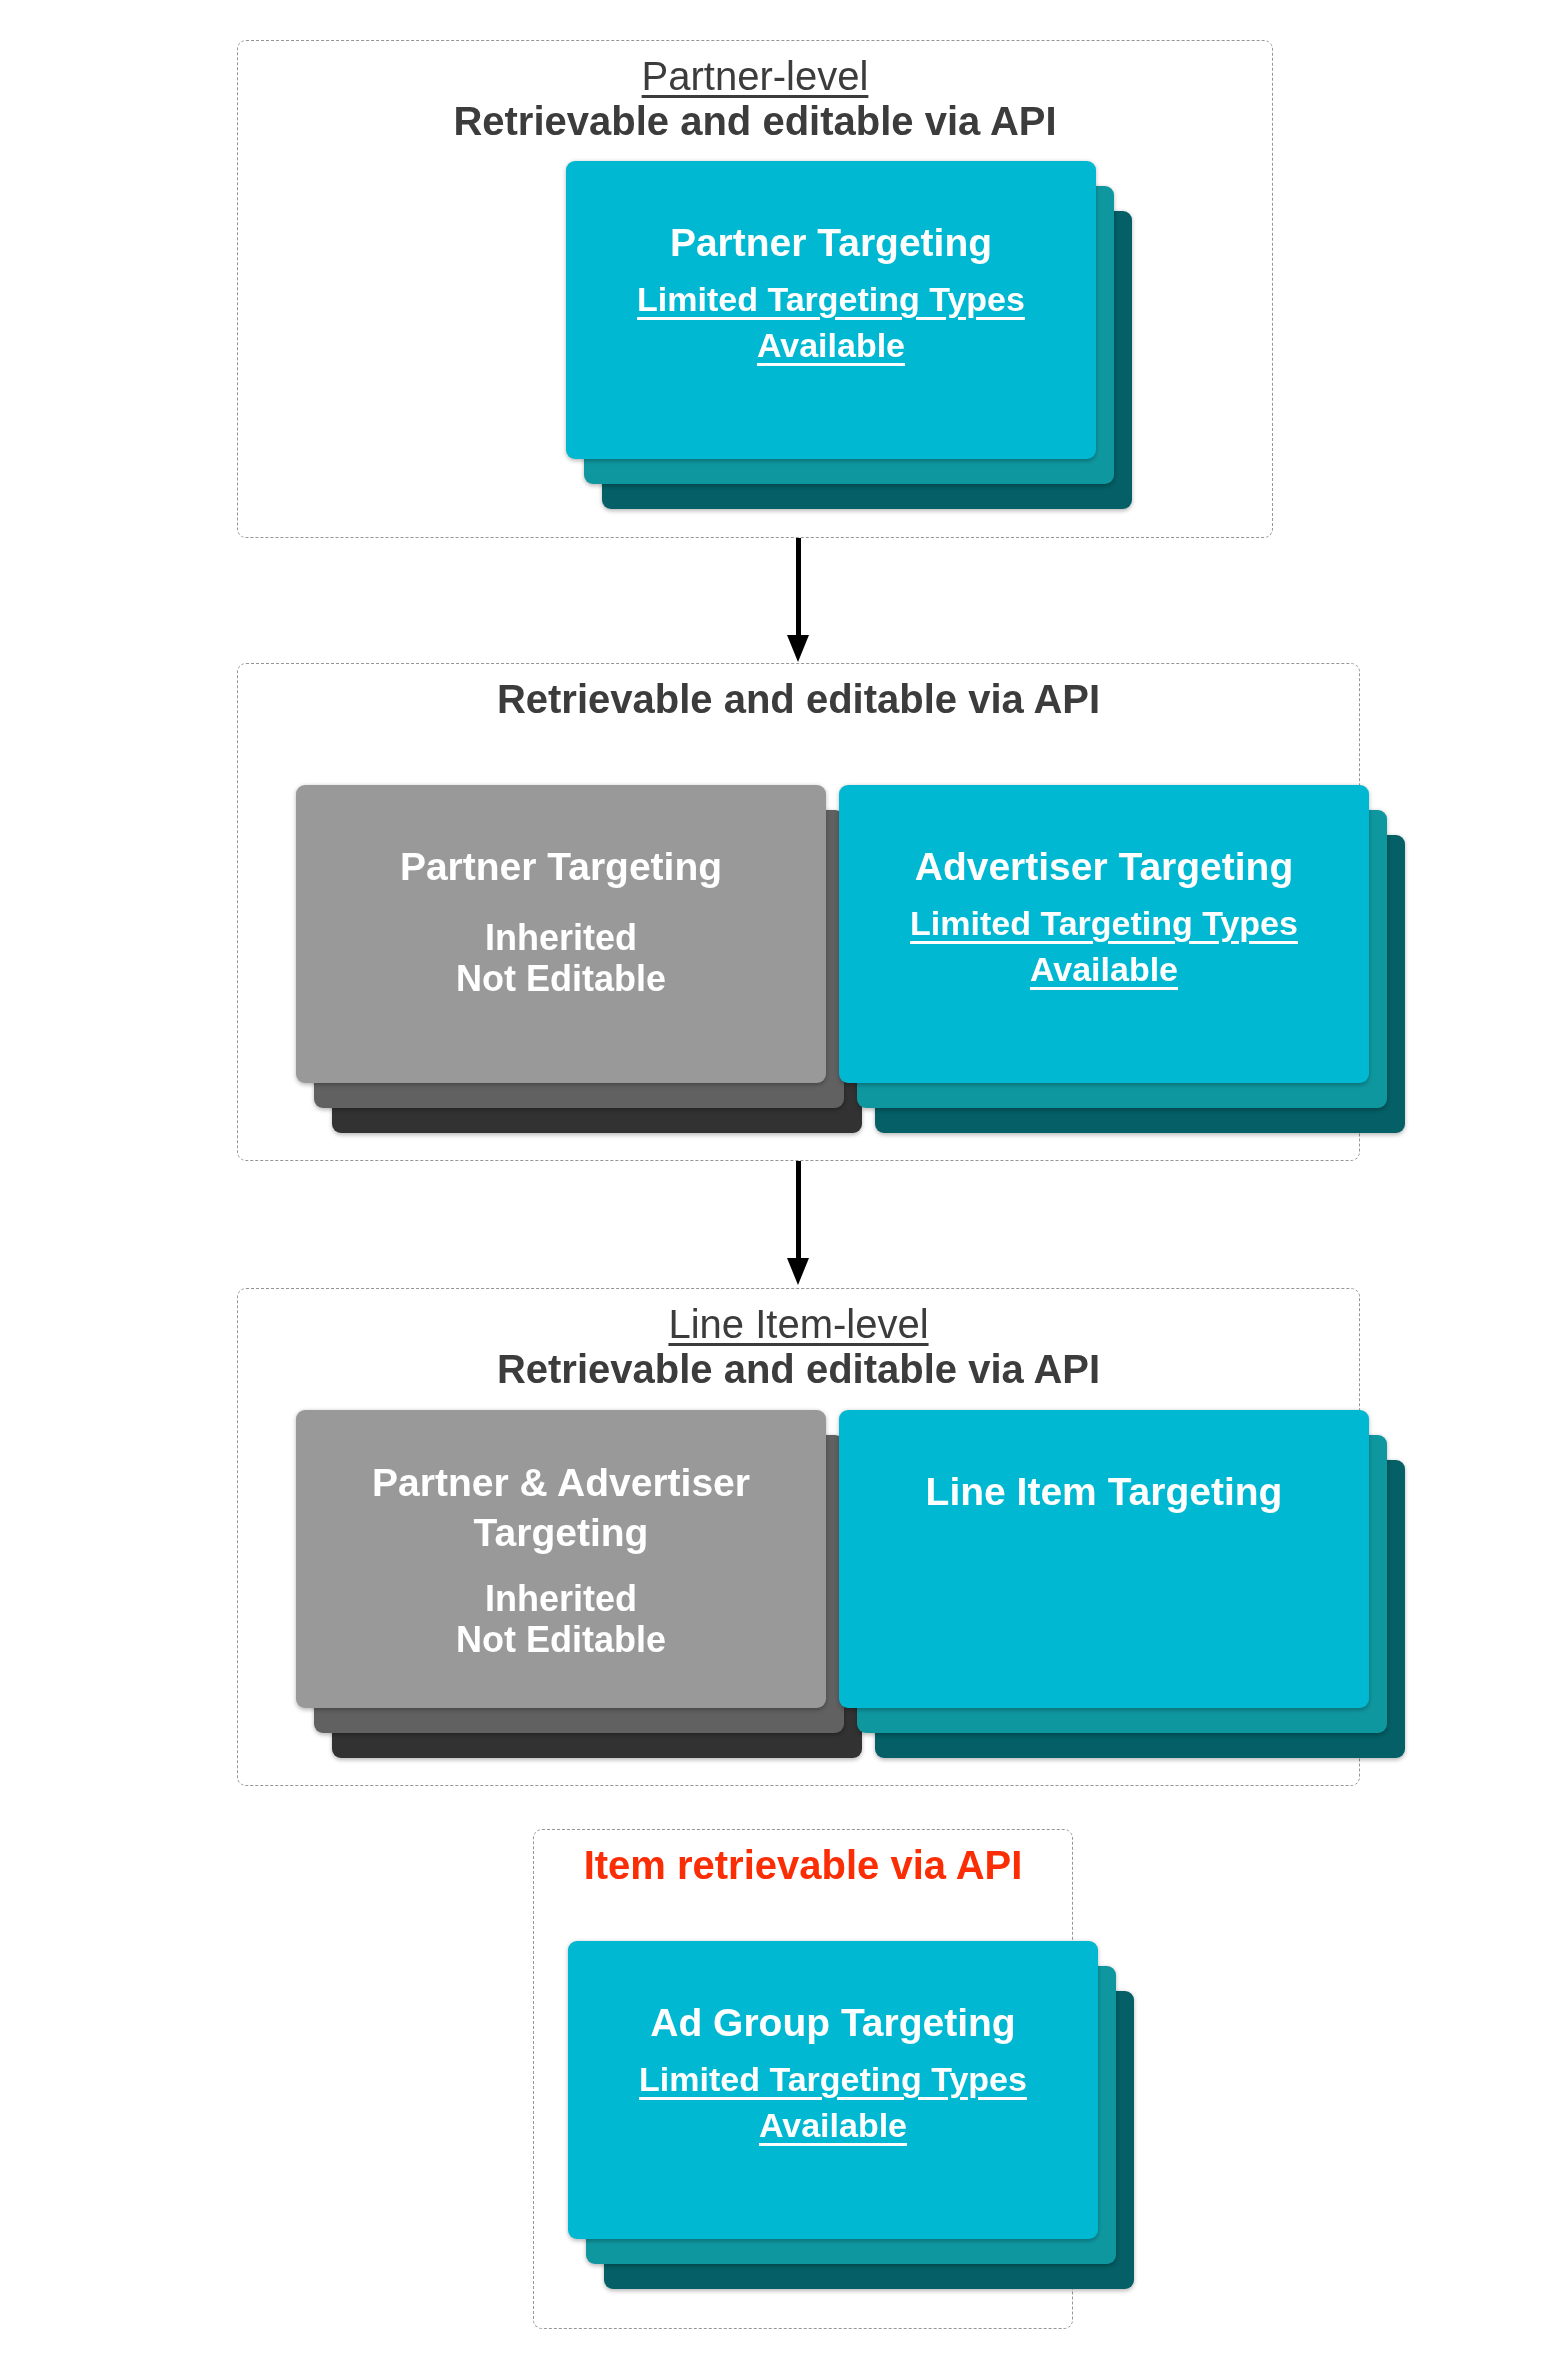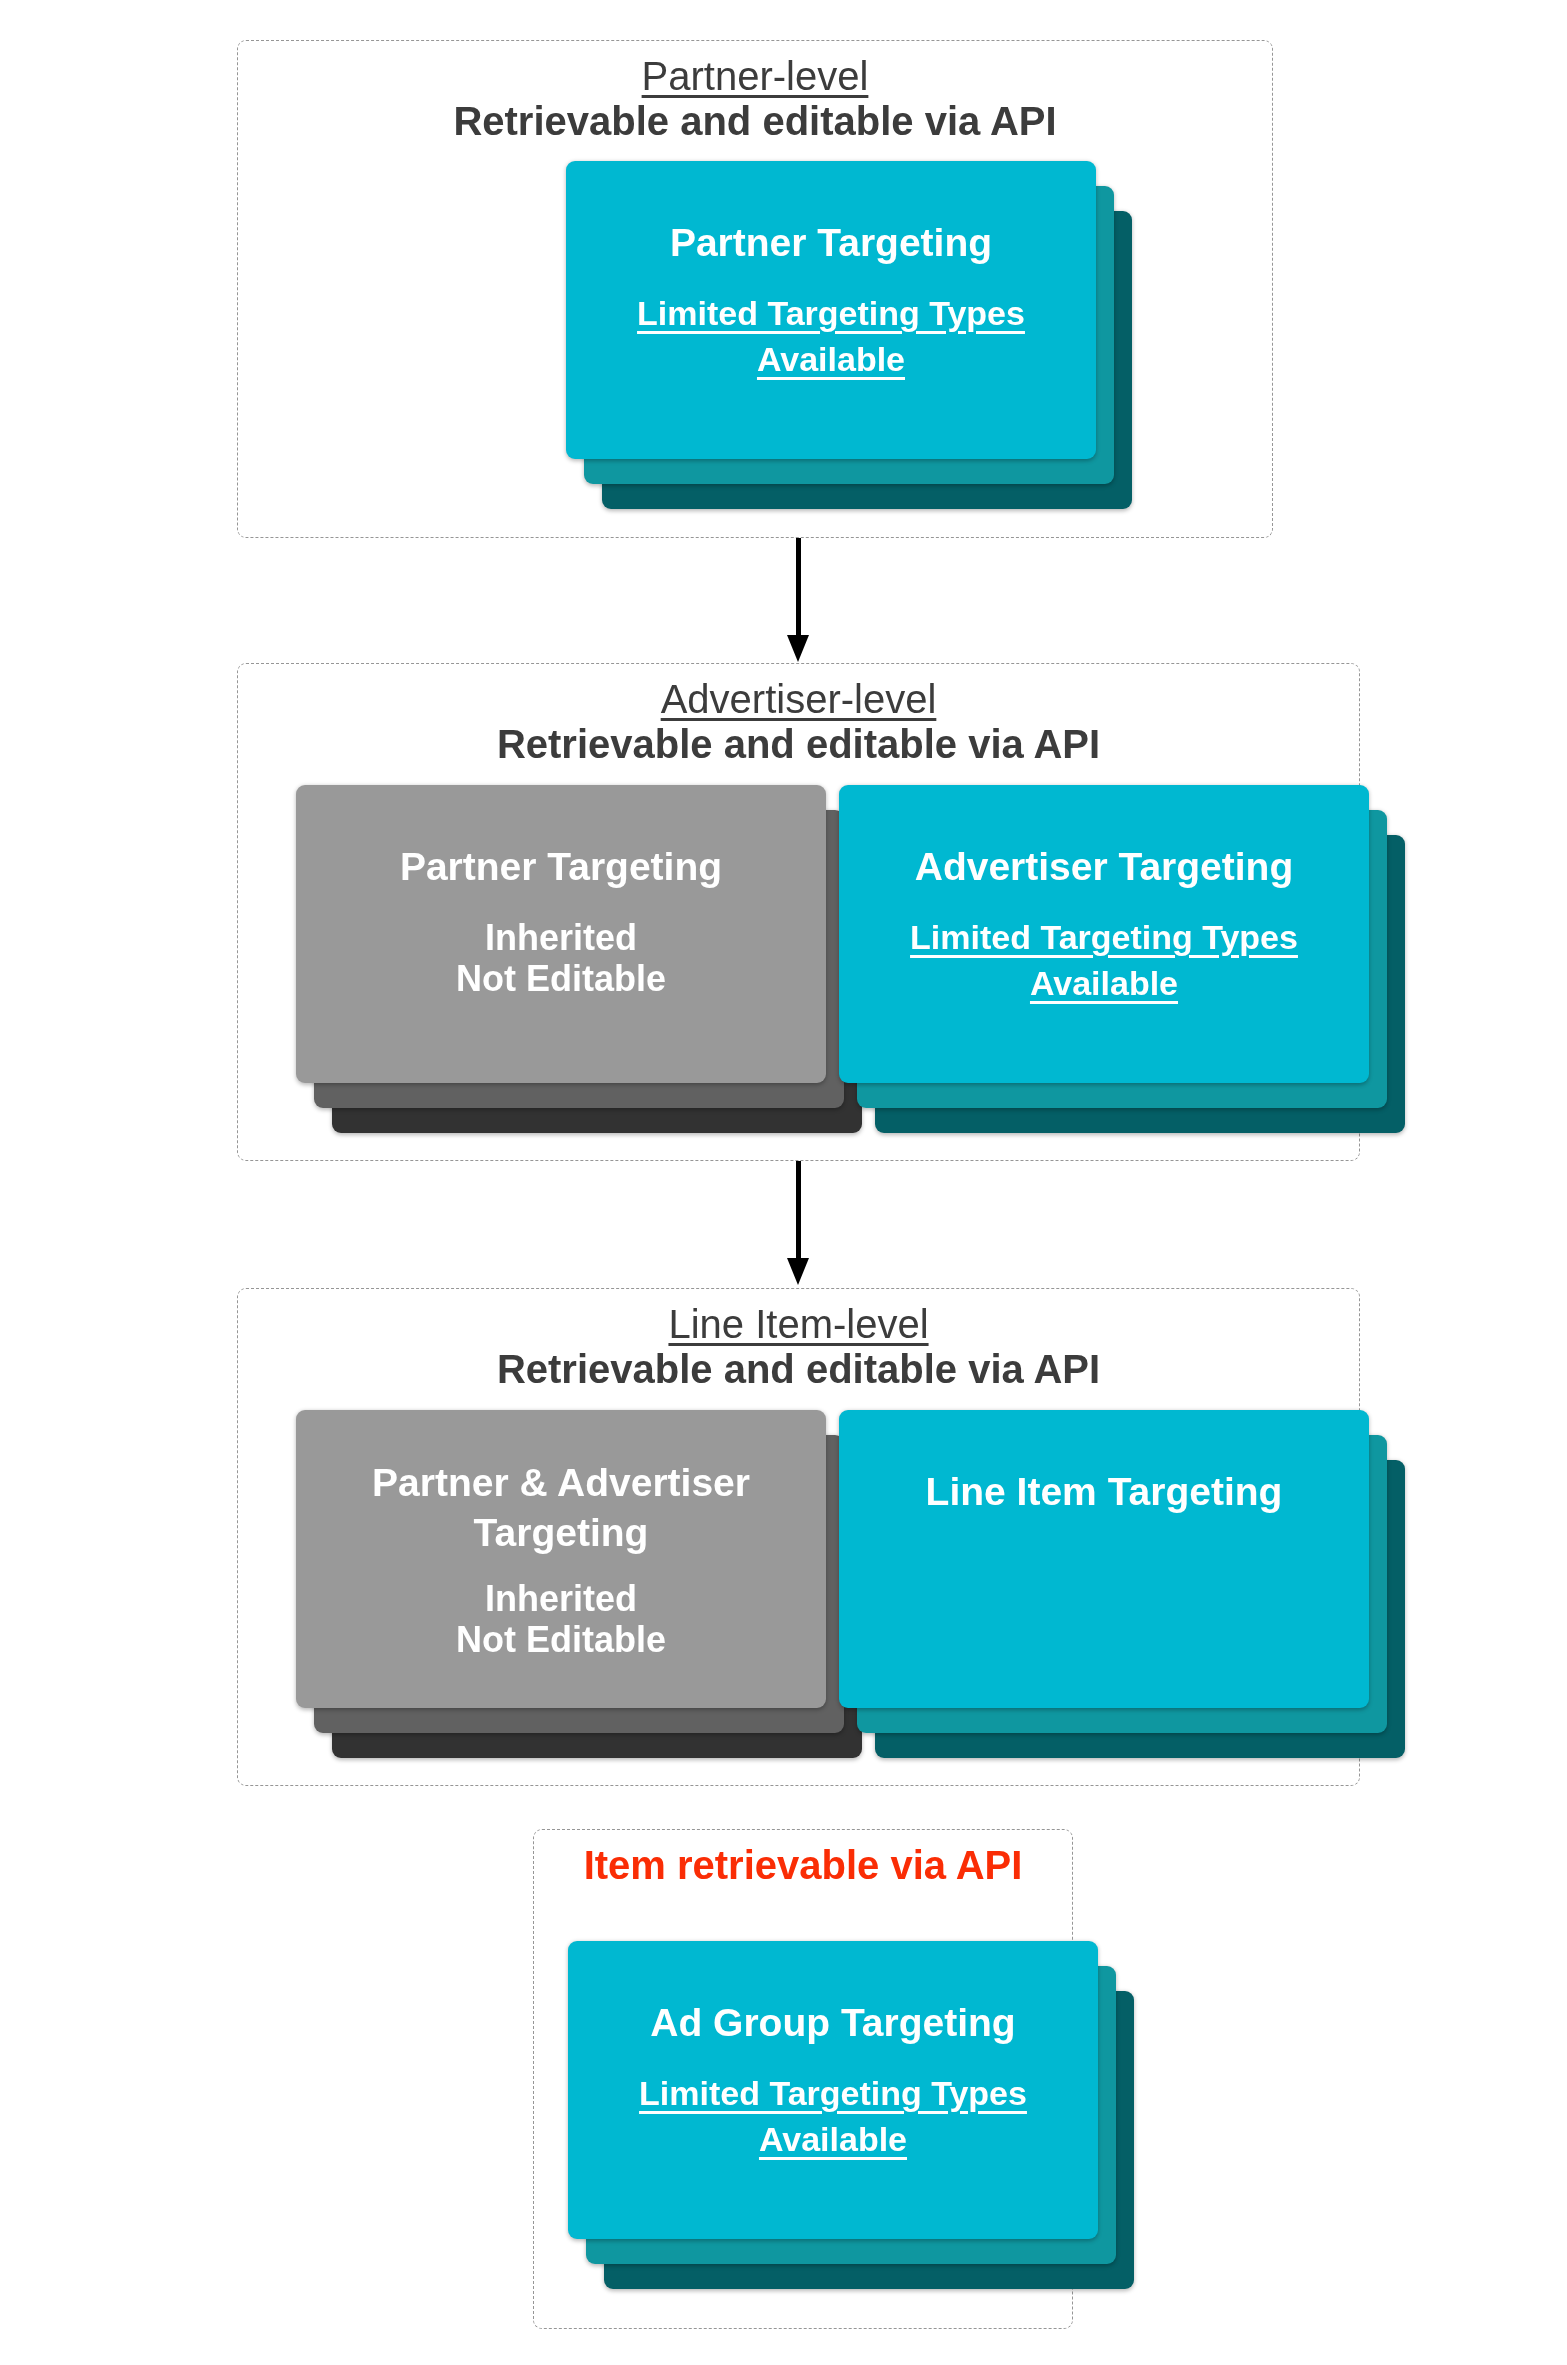--- a/index.html
+++ b/index.html
@@ -23,21 +23,21 @@
   .layer.front{left:0;top:0;display:flex;flex-direction:column;align-items:center;text-align:center;}
   .cyan .front{background:#00b8d1;}
   .cyan .mid{background:#0f97a0;}
   .cyan .back{background:#045f66;}
   .gray .front{background:#999999;}
   .gray .mid{background:#616161;}
   .gray .back{background:#323232;}
 
   .card-title{color:#ffffff;font-weight:700;font-size:39px;line-height:50px;max-width:420px;margin-top:57px;}
   .stack.two-line .card-title{margin-top:48px;}
-  .card-sub{color:#ffffff;font-weight:700;font-size:34px;line-height:46px;max-width:406px;margin-top:22px;
+  .card-sub{color:#ffffff;font-weight:700;font-size:34px;line-height:46px;max-width:406px;margin-top:8px;
             text-decoration:underline;text-decoration-thickness:2.7px;text-underline-offset:6.3px;}
   .card-lines{color:#ffffff;font-weight:700;font-size:36px;line-height:41px;margin-top:25px;}
   .stack.two-line .card-lines{margin-top:19.6px;}
 
   
   .arrow{position:absolute;width:23px;}
   .arrow .shaft{position:absolute;left:9.4px;top:0;width:4.5px;background:#000000;}
   .arrow .head{position:absolute;left:0;width:0;height:0;
                border-left:11.6px solid transparent;border-right:11.6px solid transparent;
                border-top:27px solid #000000;}
@@ -79,21 +79,20 @@
       <div class="card-sub">Limited Targeting Types Available</div>
     </div>
   </div>
 
   <div class="arrow" id="arrow1">
     <div class="shaft"></div>
     <div class="head"></div>
   </div>
 
   <div class="section" id="sec2">
-    <div class="hdr1">Advertiser-level</div>
     <div class="hdr2">Retrievable and editable via API</div>
   </div>
   <div class="stack gray" id="stack2a">
     <div class="layer back"></div>
     <div class="layer mid"></div>
     <div class="layer front">
       <div class="card-title">Partner Targeting</div>
       <div class="card-lines">
         <div>Inherited</div>
         <div>Not Editable</div>

